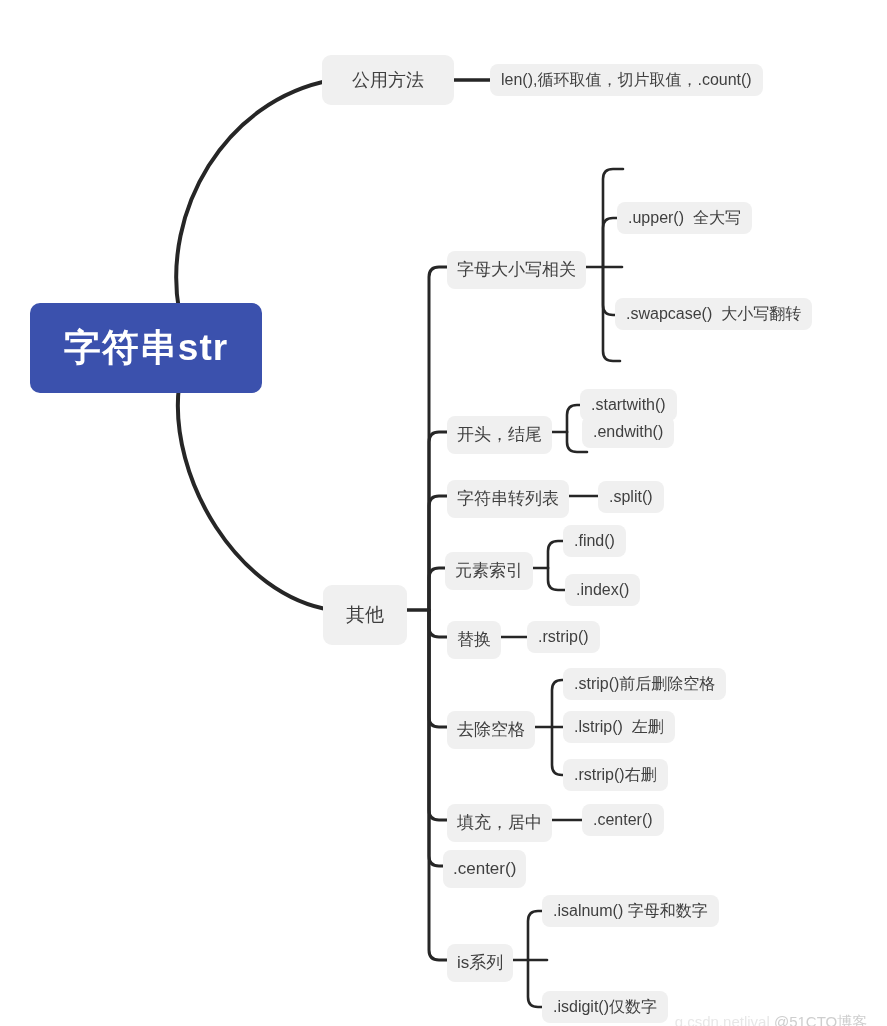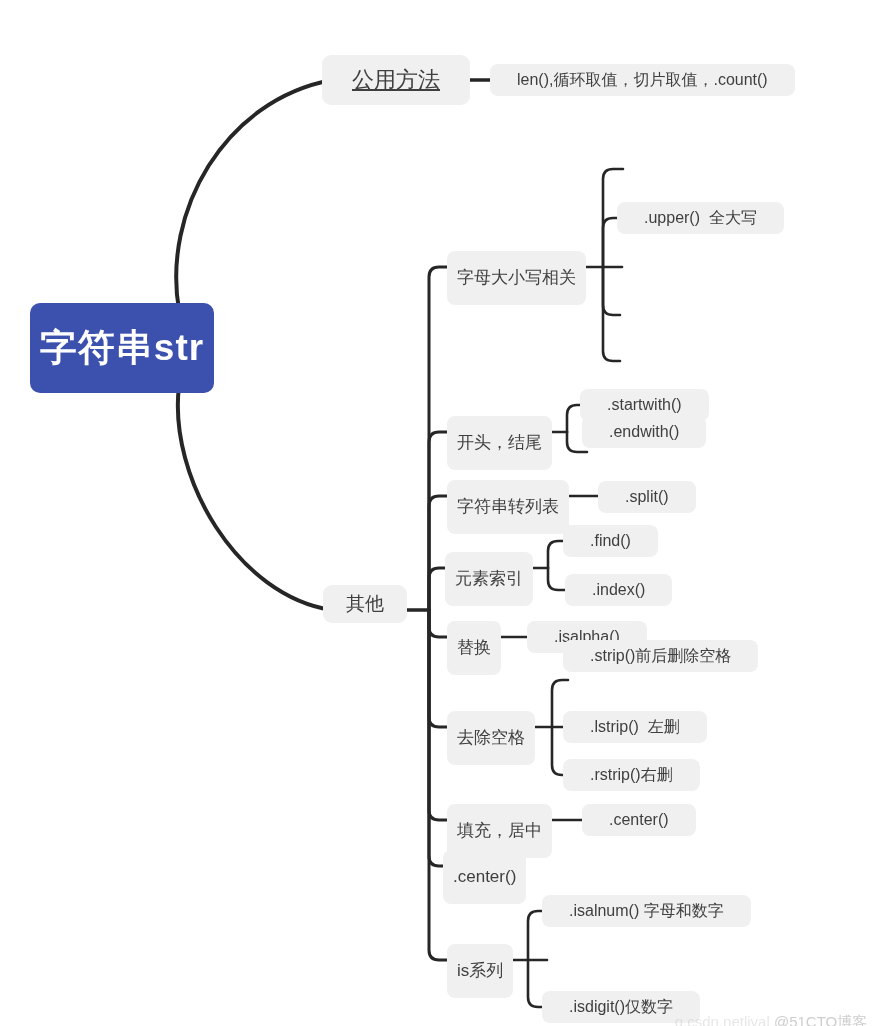--- a/index.html
+++ b/index.html
@@ -22,26 +22,26 @@
 
   .node{
     position:absolute;z-index:2;
     background:var(--node-bg,#f0f0f0);
     color:var(--node-text,#3f3f3f);
     border-radius:8px;
     white-space:pre;
     box-sizing:border-box;
     cursor:default;
   }
-  .leaf{font-size:16px;line-height:20px;padding:6px 27px;}
-  .branch{font-size:17px;line-height:22px;padding:16px 10px;}
-  .hub{font-size:22px;line-height:26px;padding:12px 30px;border-radius:9px;text-decoration:underline;}
-  .hub2{font-size:19px;line-height:26px;padding:6px 23px;border-radius:9px;}
+  .leaf{font-size:16px;line-height:20px;padding:6px 11px;}
+  .branch{font-size:17px;line-height:22px;padding:8px 10px;}
+  .hub{font-size:18px;line-height:26px;padding:12px 30px;border-radius:9px;}
+  .hub2{font-size:19px;line-height:26px;padding:17px 23px;border-radius:9px;}
   .root{
-    width:184px;height:90px;
+    width:232px;height:90px;
     background:var(--root-bg,#3b51ad);
     color:var(--root-text,#ffffff);
     border-radius:10px;
     font-size:37px;font-weight:bold;
     display:flex;align-items:center;justify-content:center;
     letter-spacing:1px;
   }
   .watermark{
     position:absolute;z-index:3;
     font-size:15px;white-space:pre;
@@ -112,32 +112,33 @@
   <div class="node branch" style="left:447px;top:416px">开头，结尾</div>
   <div class="node branch" style="left:447px;top:480px">字符串转列表</div>
   <div class="node branch" style="left:445px;top:552px">元素索引</div>
   <div class="node branch" style="left:447px;top:621px">替换</div>
   <div class="node branch" style="left:447px;top:711px">去除空格</div>
   <div class="node branch" style="left:447px;top:804px">填充，居中</div>
   <div class="node branch" style="left:443px;top:850px">.center()</div>
   <div class="node branch" style="left:447px;top:944px">is系列</div>
 
   <div class="node leaf" style="left:617px;top:202px">.upper()  全大写</div>
+  <div class="node leaf" style="left:615px;top:298px">.swapcase()  大小写翻转</div>
 
   <div class="node leaf" style="left:580px;top:389px">.startwith()</div>
   <div class="node leaf" style="left:582px;top:416px">.endwith()</div>
 
   <div class="node leaf" style="left:598px;top:481px">.split()</div>
 
   <div class="node leaf" style="left:563px;top:525px">.find()</div>
   <div class="node leaf" style="left:565px;top:574px">.index()</div>
 
-  <div class="node leaf" style="left:527px;top:621px">.isalpha()</div>
+  <div class="node leaf" style="left:527px;top:621px">.rstrip()</div>
 
-  <div class="node leaf" style="left:563px;top:640px">.strip()前后删除空格</div>
+  <div class="node leaf" style="left:563px;top:668px">.strip()前后删除空格</div>
   <div class="node leaf" style="left:563px;top:711px">.lstrip()  左删</div>
   <div class="node leaf" style="left:563px;top:759px">.rstrip()右删</div>
 
   <div class="node leaf" style="left:582px;top:804px">.center()</div>
 
   <div class="node leaf" style="left:542px;top:895px">.isalnum() 字母和数字</div>
   <div class="node leaf" style="left:542px;top:991px">.isdigit()仅数字</div>
 
   <div class="watermark" style="left:658px;top:996px">
     <span class="wm-faint">g.csdn.netlival </span><span class="wm-label">@51CTO博客</span>

